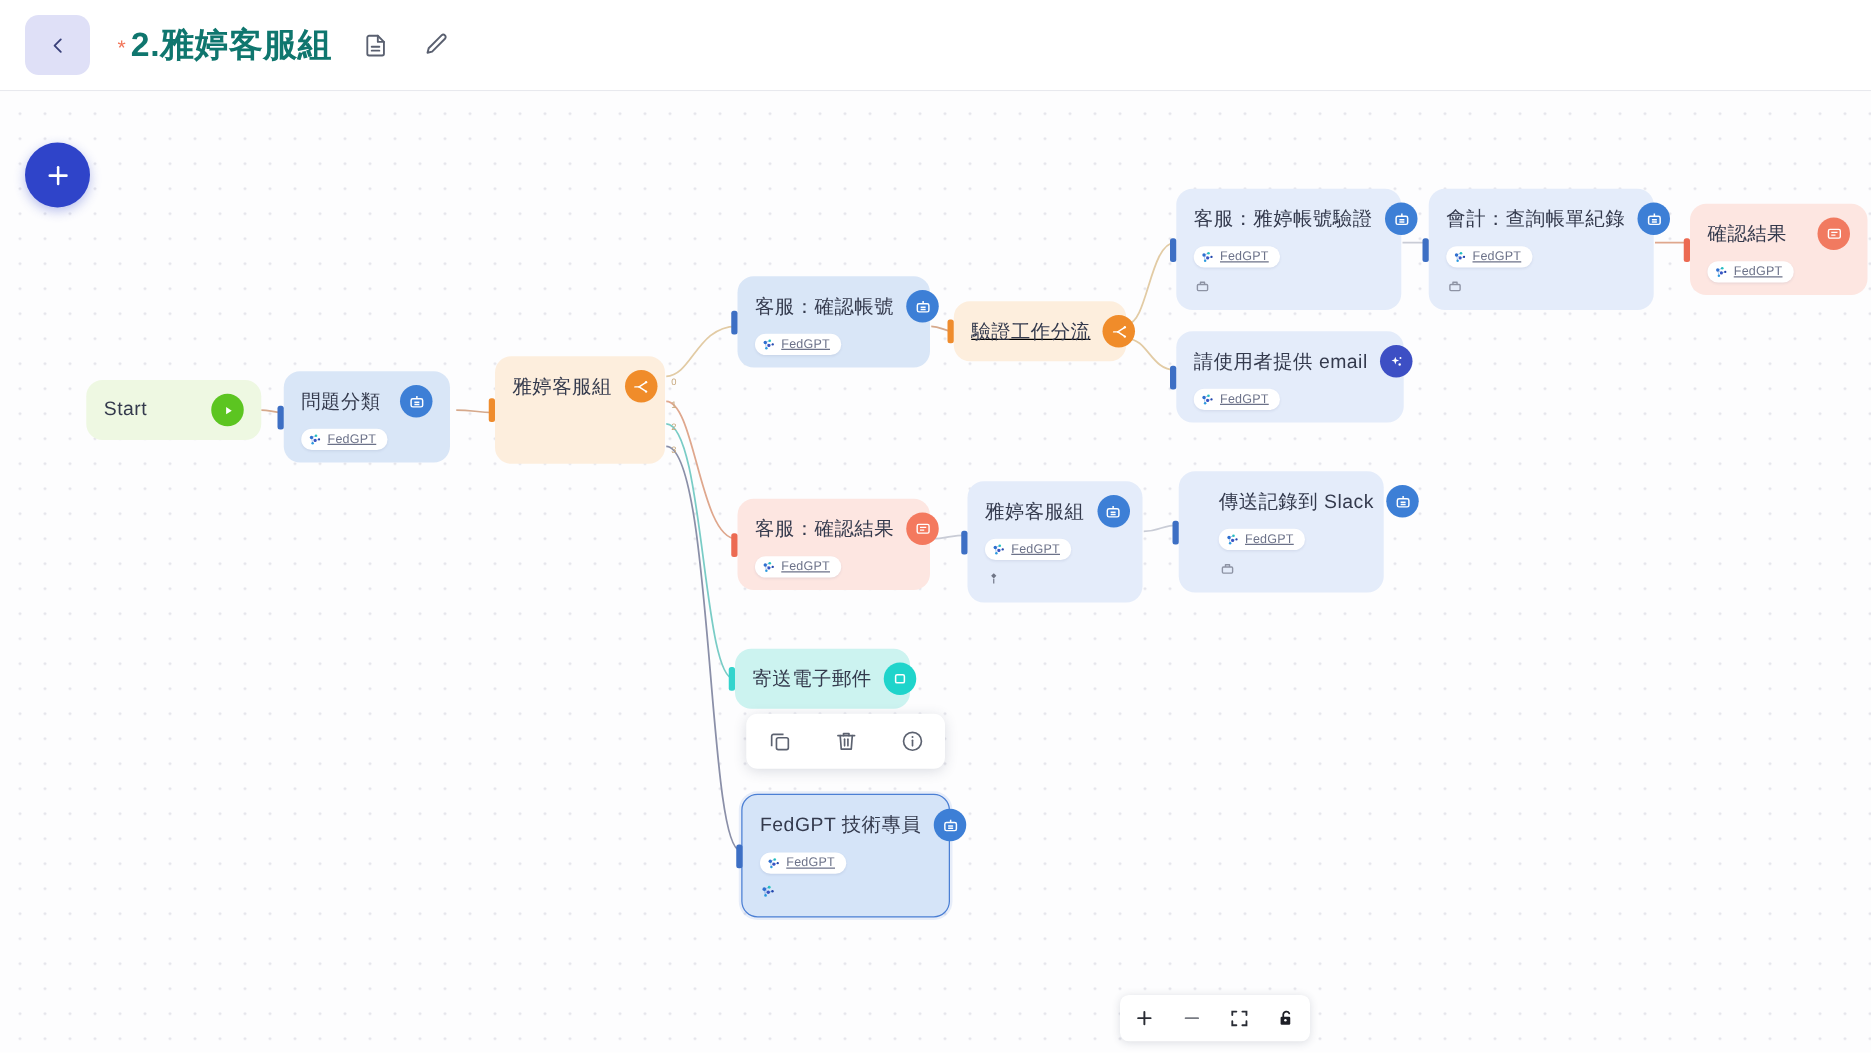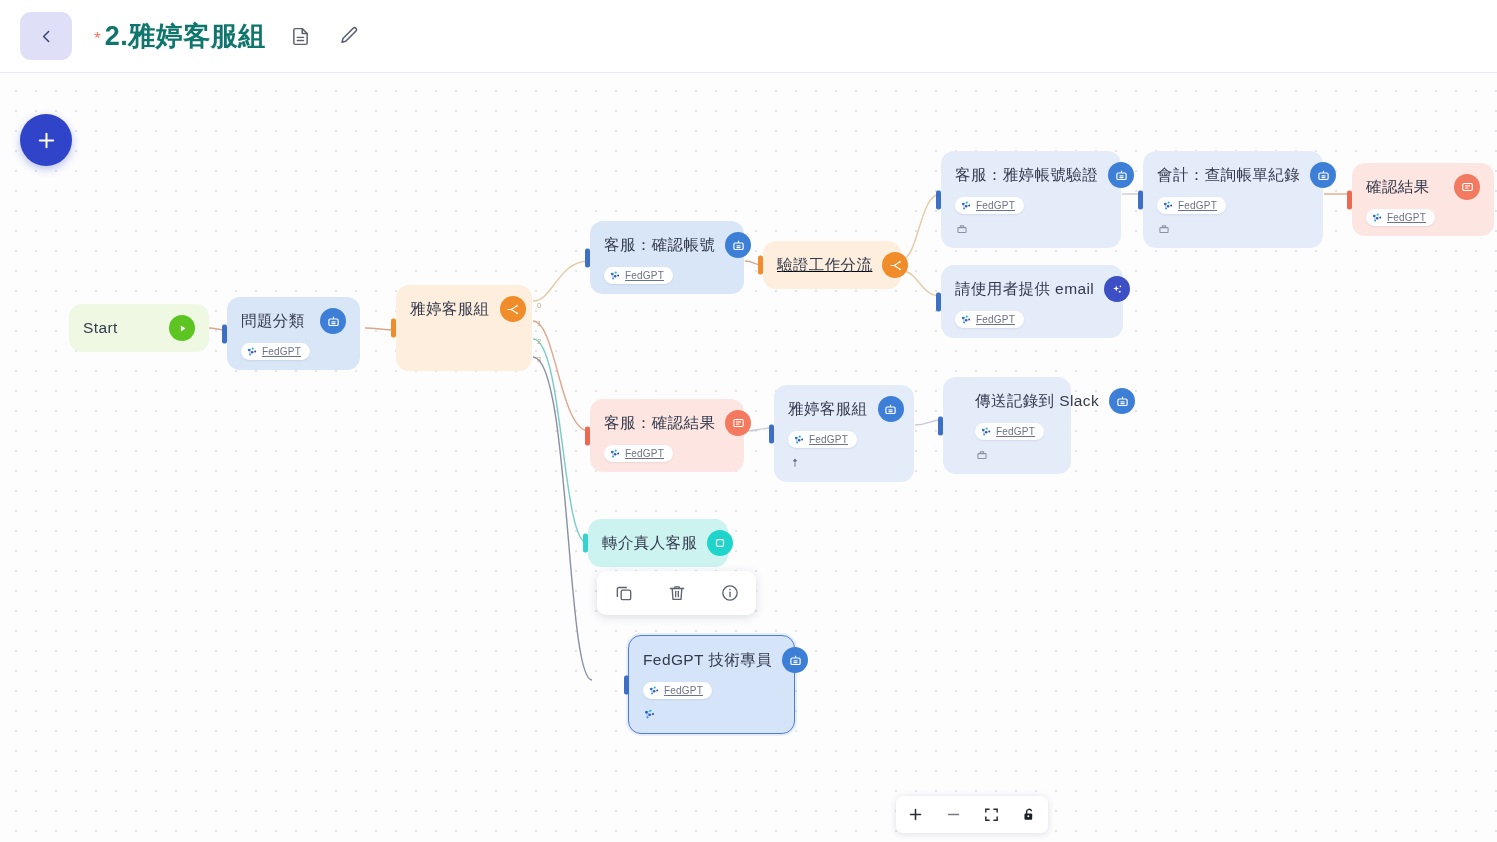--- a/index.html
+++ b/index.html
@@ -471,21 +471,21 @@
     <path d="M6.4 8 L13.6 5.2 M6.4 8 L12.2 12.6 M12.2 12.6 L18.4 11 M6.4 8 L8.2 17.2" stroke="#2f6fd0" stroke-width="0.9" fill="none" opacity="0.7"></path>
   </svg>
           </span>
           <span class="fed-tag-text">FedGPT</span>
         </div>
         <div class="sub-icon"><svg xmlns="http://www.w3.org/2000/svg" viewBox="0 0 24 24" width="14" height="14" fill="#6f7586">
         <path d="M12 4.4 L15.6 8 L12 11.6 L8.4 8 Z"></path>
             <path d="M11.2 12 h1.6 v6.4 h-1.6 z"></path>
           </svg></div>
       </div>
-      <div class="node n-lblue" style="left: 943px; top: 304px; width: 128px; min-height: 86px; padding-left: 32px;">
+      <div class="node n-lblue" style="left: 943px; top: 304px; width: 164px; min-height: 86px; padding-left: 32px;">
         <div class="handle-in h-blue"></div>
         <div class="node-row">
           <div class="node-title">傳送記錄到 Slack</div>
           <div class="badge" style="background: rgb(61, 127, 214);">
             <svg xmlns="http://www.w3.org/2000/svg" viewBox="0 0 24 24" width="15" height="15" fill="none" stroke="#ffffff" stroke-width="1.9" stroke-linejoin="round">
         <rect x="4.6" y="8" width="14.8" height="10.4" rx="2.2"></rect>
         <path d="M12 4.4 V8"></path>
               <path d="M8.8 12.6 h6.4"></path>
               <path d="M8.8 15.4 h6.4"></path>
             </svg>
@@ -505,29 +505,29 @@
           <span class="fed-tag-text">FedGPT</span>
         </div>
         <div class="sub-icon"><svg xmlns="http://www.w3.org/2000/svg" viewBox="0 0 24 24" width="14" height="14" fill="none" stroke="#8d93a4" stroke-width="1.9" stroke-linejoin="round">
         <rect x="5" y="9.6" width="14" height="8.4" rx="1.4"></rect>
             <path d="M9.2 9.6 V6.6 h5.6 v3"></path>
           </svg></div>
       </div>
       <div class="node n-teal" style="left: 588px; top: 446px; width: 140px; min-height: 48px;">
         <div class="handle-in h-teal"></div>
         <div class="node-row">
-          <div class="node-title">轉介真人客服</div>
+          <div class="node-title">寄送電子郵件</div>
           <div class="badge" style="background: rgb(31, 212, 203);">
             <svg xmlns="http://www.w3.org/2000/svg" viewBox="0 0 24 24" width="14" height="14" fill="none" stroke="#ffffff" stroke-width="2.1" stroke-linejoin="round">
         <rect x="6" y="6.4" width="12" height="11.2" rx="2"></rect>
             </svg>
           </div>
         </div>
       </div>
-      <div class="node n-sel" style="left: 628px; top: 562px; width: 167px; min-height: 90px; justify-content: center;">
+      <div class="node n-sel" style="left: 593px; top: 562px; width: 167px; min-height: 90px; justify-content: center;">
         <div class="handle-in h-blue"></div>
         <div class="node-row">
           <div class="node-title">FedGPT 技術專員</div>
           <div class="badge" style="background: rgb(61, 127, 214);">
             <svg xmlns="http://www.w3.org/2000/svg" viewBox="0 0 24 24" width="15" height="15" fill="none" stroke="#ffffff" stroke-width="1.9" stroke-linejoin="round">
         <rect x="4.6" y="8" width="14.8" height="10.4" rx="2.2"></rect>
         <path d="M12 4.4 V8"></path>
               <path d="M8.8 12.6 h6.4"></path>
               <path d="M8.8 15.4 h6.4"></path>
             </svg>

